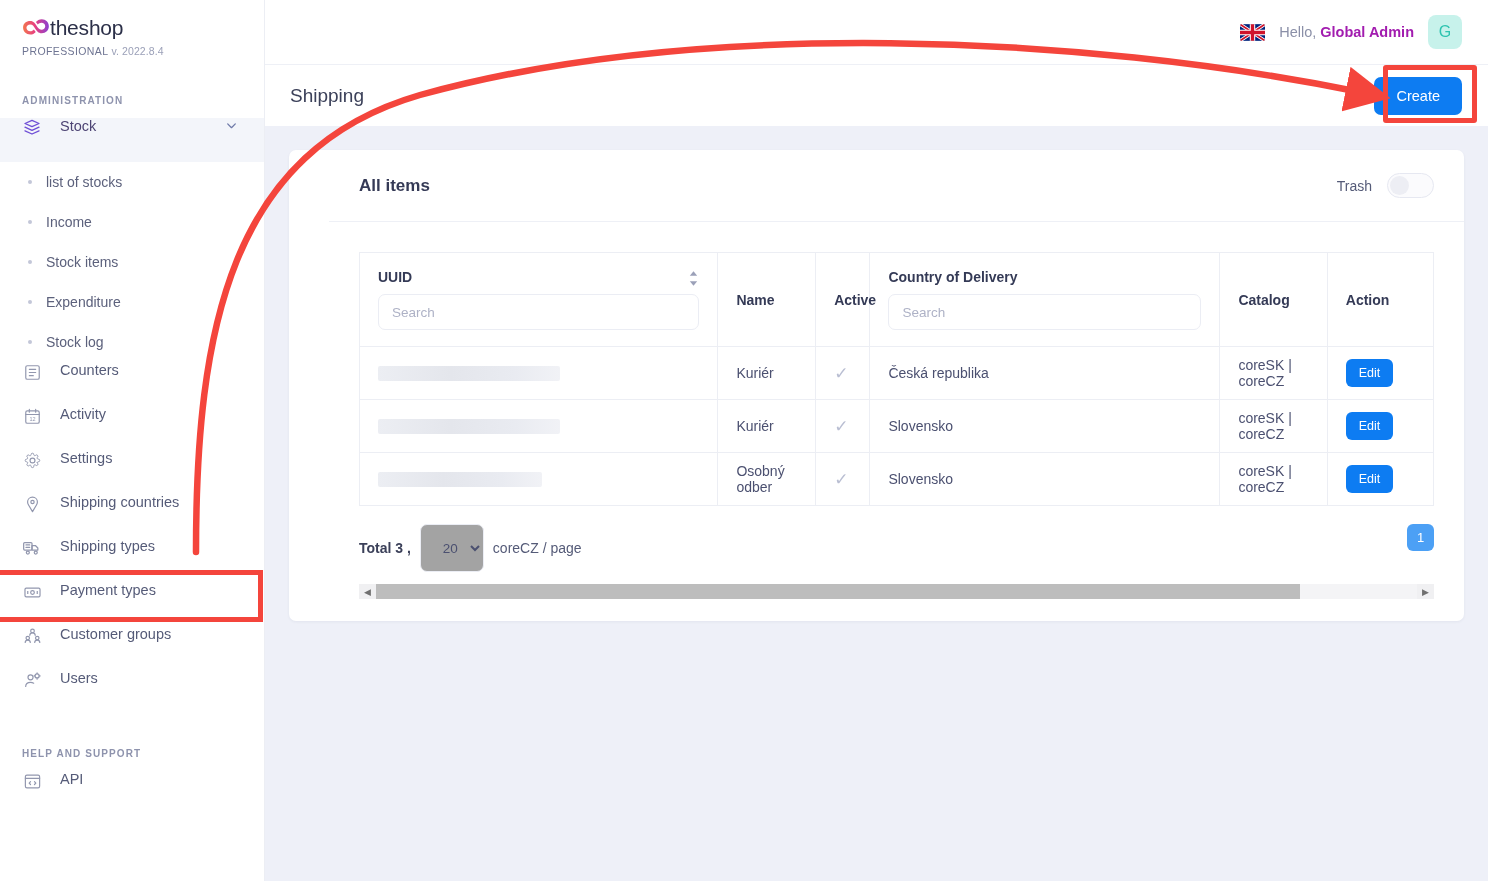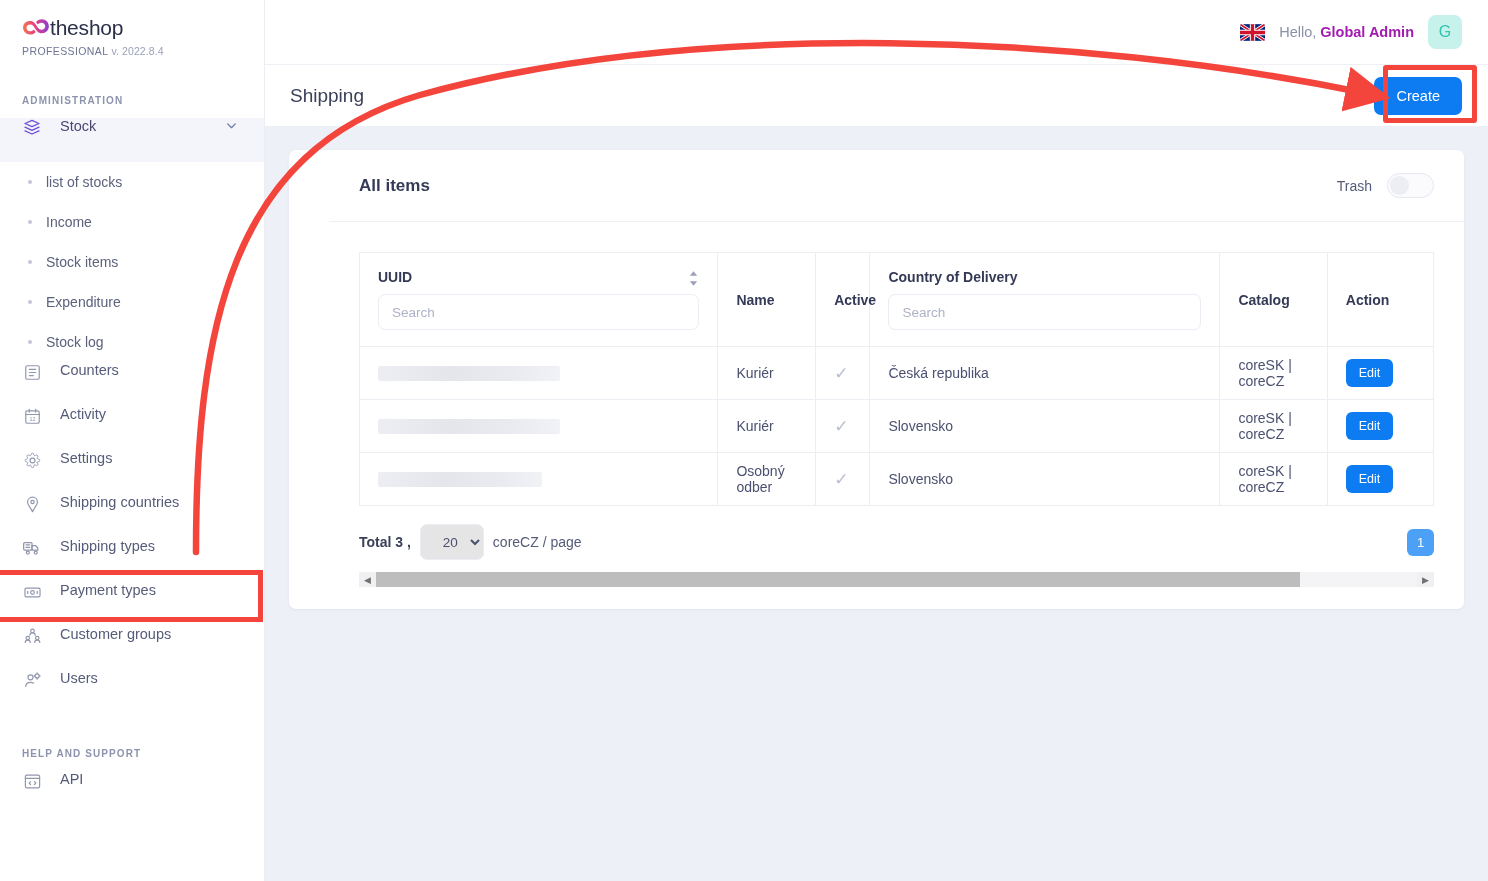--- a/index.html
+++ b/index.html
@@ -122,28 +122,28 @@
     height: 15px; border-radius: 2px;
     background: linear-gradient(90deg,#eceef3 0%,#e4e6ec 40%,#e9ebf1 75%,#f1f2f6 100%);
   }
   .check { color: #b9bed2; font-size: 17px; }
   .btn-edit {
     background: #0d7cf2; color: #fff; border: none; border-radius: 6px;
     font-size: 12.5px; padding: 7px 13px; cursor: pointer; font-family: inherit;
   }
 
   .foot {
-    display: flex; align-items: center; justify-content: space-between;
+    display: flex; align-items: flex-start; justify-content: space-between;
     padding: 18px 30px 0 30px;
   }
   .foot-left { display: flex; align-items: center; gap: 9px; }
   .total { font-size: 14px; color: #3b4059; }
   .total b { font-weight: 700; }
   .pp {
-    height: 36px; border: 1px solid #ebedf4; border-radius: 7px; background:#e5e5e5;
+    height: 48px; border: 1px solid #ebedf4; border-radius: 7px; background:#a3a3a3;
     font-size: 13.5px; color: #4b5070; padding: 0 8px 0 18px; font-family: inherit;
     cursor: pointer; outline:none;
   }
   .ipp { font-size: 14px; color: #555b78; }
   .page-btn {
     width: 27px; height: 27px; border-radius: 6px; background: #4ca0f5;
     color: #fff; font-size: 13px; display: flex; align-items: center;
     justify-content: center; cursor: pointer; border:none; font-family: inherit;
   }
 

